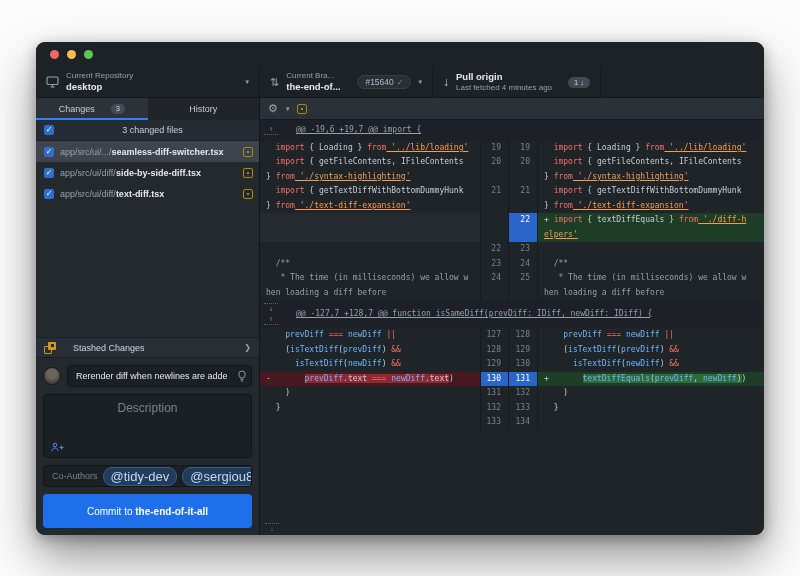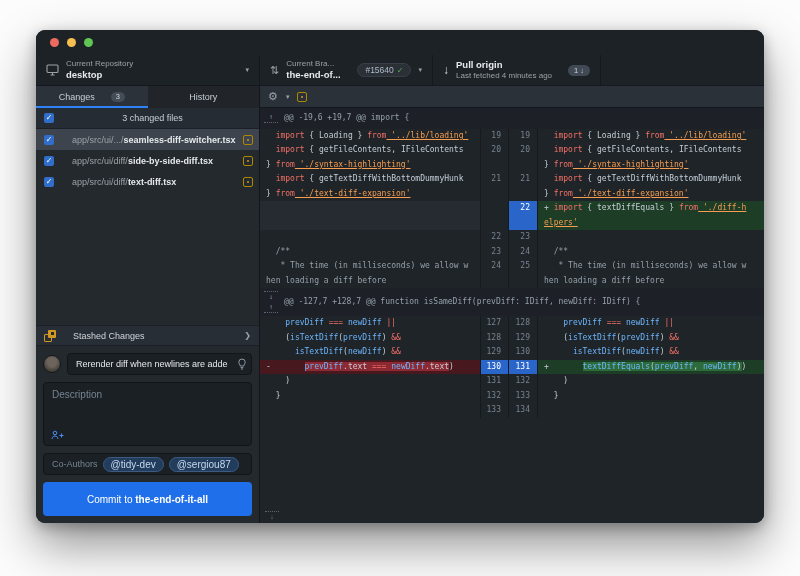--- a/index.html
+++ b/index.html
@@ -1,17 +1,17 @@
 <!DOCTYPE html>
 <html><head>
 <meta charset="utf-8">
 <style>
   * { margin:0; padding:0; box-sizing:border-box; }
   html,body { width:800px; height:576px; background:#fcfcfc; font-family:"Liberation Sans", sans-serif; overflow:hidden; }
-  .window { position:absolute; left:36px; top:30px; width:728px; height:493px; border-radius:9px; overflow:hidden;
+  .window { position:absolute; left:36px; top:42px; width:728px; height:493px; border-radius:9px; overflow:hidden;
             background:#1f2428; box-shadow:0 22px 48px rgba(0,0,0,.42), 0 4px 14px rgba(0,0,0,.28); display:flex; flex-direction:column; }
   
   .titlebar { height:25px; background:#1d2226; display:flex; align-items:center; padding-left:14px; flex:none; }
   .light { width:9px; height:9px; border-radius:50%; margin-right:8px; }
   
   .toolbar { height:31px; background:#1d2226; border-bottom:1px solid #14181c; display:flex; flex:none; }
   .tb-sec { display:flex; align-items:center; padding:0 10px; border-right:1px solid #14181c; gap:7px; cursor:pointer; }
   .tb-sec.repo { width:224px; }
   .tb-sec.branch { width:173px; }
   .tb-sec.pull { width:168px; }
@@ -31,60 +31,60 @@
   .tabs { height:22px; display:flex; background:#212529; flex:none; }
   .tab { flex:1; display:flex; align-items:center; justify-content:center; gap:16px; font-size:9px; color:#c5ced6; cursor:pointer; position:relative; }
   .tab.active { background:#2c323a; }
   .tab.active::after { content:""; position:absolute; left:0; right:0; bottom:0; height:2px; background:#2f81f7; }
   .tab-badge { background:#444c56; color:#cdd9e5; font-size:7.5px; border-radius:7px; padding:0px 5px; line-height:10px; }
   .files-header { height:21px; flex:none; background:#262c33; border-bottom:1px solid #1b2026; display:flex; align-items:center; padding:0 8px; }
   .files-header .fh-text { flex:1; text-align:center; font-size:9px; color:#c5ced6; }
   .checkbox { width:10px; height:10px; flex:none; background:#316dca; border-radius:2px; color:#fff; font-size:8px; line-height:10px; text-align:center; cursor:pointer; }
   .frow { height:21px; flex:none; display:flex; align-items:center; padding:0 6px 0 8px; gap:6px; font-size:9px; cursor:pointer; }
   .frow.selected { background:#3d444d; }
-  .fpath { flex:1; white-space:nowrap; overflow:hidden; color:#9ba1a8;margin-left:12px; }
+  .fpath { flex:1; white-space:nowrap; overflow:hidden; color:#9ba1a8; }
   .fname { color:#e6e9ec; font-weight:bold; }
   .mod-icon { width:10px; height:10px; flex:none; border:1px solid #b08800; border-radius:2px; position:relative; }
   .mod-icon::after { content:""; position:absolute; left:3px; top:3px; width:2px; height:2px; background:#d29922; border-radius:1px; }
   .stash-row { margin-top:auto; height:21px; flex:none; border-top:1px solid #1b2026; border-bottom:1px solid #1b2026; background:#282e35; display:flex; align-items:center; padding:0 8px; gap:17px; cursor:pointer; }
   .stash-label { flex:1; font-size:9px; color:#d1d5da; }
   .stash-chev { color:#9ba1a8; font-size:8px; }
   .stash-icon { width:12px; height:12px; position:relative; flex:none; }
   .stash-icon .back { position:absolute; left:0; bottom:0; width:8px; height:8px; border:1px solid #d29922; border-radius:1px; }
   .stash-icon .front { position:absolute; right:0; top:0; width:8px; height:8px; background:#d29922; border-radius:1px; }
   .stash-icon .front::after { content:""; position:absolute; left:2.5px; top:2.5px; width:3px; height:3px; background:#24292e; }
   
   .commit-form { flex:none; padding:7px; display:flex; flex-direction:column; gap:7px; }
   .summary-row { display:flex; align-items:center; gap:6px; }
   .avatar { width:18px; height:18px; border-radius:50%; flex:none; background:radial-gradient(circle at 50% 38%, #6d655c 0 35%, #454039 70%); border:1px solid #15181b; }
   .summary-wrap { flex:1; position:relative; }
   .summary-input { width:100%; height:22px; background:#1b2025; border:1px solid #121518; border-radius:4px; color:#e6e9ec; font-size:9px; padding:0 18px 0 8px; font-family:"Liberation Sans", sans-serif; outline:none; }
   .bulb { position:absolute; right:5px; top:5px; }
   .desc-box { height:64px; background:#1b2025; border:1px solid #121518; border-radius:4px; position:relative; }
-  .desc-input { width:100%; height:46px; background:transparent; border:none; resize:none; color:#e6e9ec; font-size:10px; padding:6px 8px; font-family:"Liberation Sans", sans-serif; outline:none; }
+  .desc-input { width:100%; height:46px; background:transparent; border:none; resize:none; color:#e6e9ec; font-size:12px; padding:6px 8px; font-family:"Liberation Sans", sans-serif; outline:none;text-align:center; }
   .desc-input::placeholder { color:#768390; }
   .person-add { position:absolute; left:7px; bottom:5px; cursor:pointer; }
   .coauthor-bar { height:22px; background:#1b2025; border:1px solid #121518; border-radius:4px; display:flex; align-items:center; padding:8px 8px; gap:5px; overflow:hidden; }
   .coauthor-label { font-size:9px; color:#768390; flex:none; }
-  .pill { background:#223c5c; border:1px solid #3c5a82; color:#c6d8f0; font-size:10px; border-radius:9px; padding:1px 7px; white-space:nowrap; cursor:pointer; }
+  .pill { background:#223c5c; border:1px solid #3c5a82; color:#c6d8f0; font-size:13px; border-radius:9px; padding:1px 7px; white-space:nowrap; cursor:pointer; }
   .commit-btn { height:34px; background:#1f6feb; border:none; border-radius:4px; color:#fff; font-size:10px; cursor:pointer; font-family:"Liberation Sans", sans-serif; }
   .commit-btn b { font-weight:bold; }
   
   .diff { flex:1; min-width:0; display:flex; flex-direction:column; background:#1f2428; }
   .diff-header { height:22px; flex:none; background:#2b3138; border-bottom:1px solid #15181b; display:flex; align-items:center; padding:0 8px; gap:8px; }
   .dh-path { flex:1; font-size:9px; color:#9ba1a8; white-space:nowrap; overflow:hidden; }
   .dh-name { color:#e6e9ec; font-weight:bold; }
   .gear { color:#9ba1a8; font-size:11px; cursor:pointer; line-height:11px; }
   .diff-rows { flex:1; overflow:hidden; font-family:"DejaVu Sans Mono", monospace; font-size:8px; line-height:14.5px; }
   .hunk-row { display:flex; align-items:center; background:#1d2127; padding:3px 0; }
   .hunk-row .expcol { width:22px; flex:none; display:flex; flex-direction:column; align-items:center; gap:2px; }
   .exp { width:14px; font-size:7px; line-height:8px; color:#7d8590; text-align:center; cursor:pointer; }
   .exp.up { border-bottom:1px dotted #5c656e; padding-bottom:1px; }
   .exp.down { border-top:1px dotted #5c656e; padding-top:1px; }
-  .hunk-text { color:#95a0aa; margin-left:2px; white-space:pre; }
+  .hunk-text { color:#95a0aa; margin-left:14px; white-space:pre;text-decoration:underline; }
   .drow { display:grid; grid-template-columns:220px 28px 30px 1fr; }
   .code { padding-left:6px; white-space:pre-wrap; word-break:break-all; min-height:14.5px; color:#c5ced6; }
   .g { text-align:right; padding-right:7px; color:#768390; min-height:14.5px; cursor:pointer; }
   .g-old { border-left:1px solid #161a1e; }
   .g-new { border-left:1px solid #161a1e; border-right:1px solid #161a1e; }
   .g.sel { background:#2a66c9; color:#ffffff; }
   .bg-add { background:#1d3d27; }
   .bg-del { background:#47191e; }
   .bg-fill { background:#262b31; }
   .bg-add .ihl { background:#2e6b3a; }

